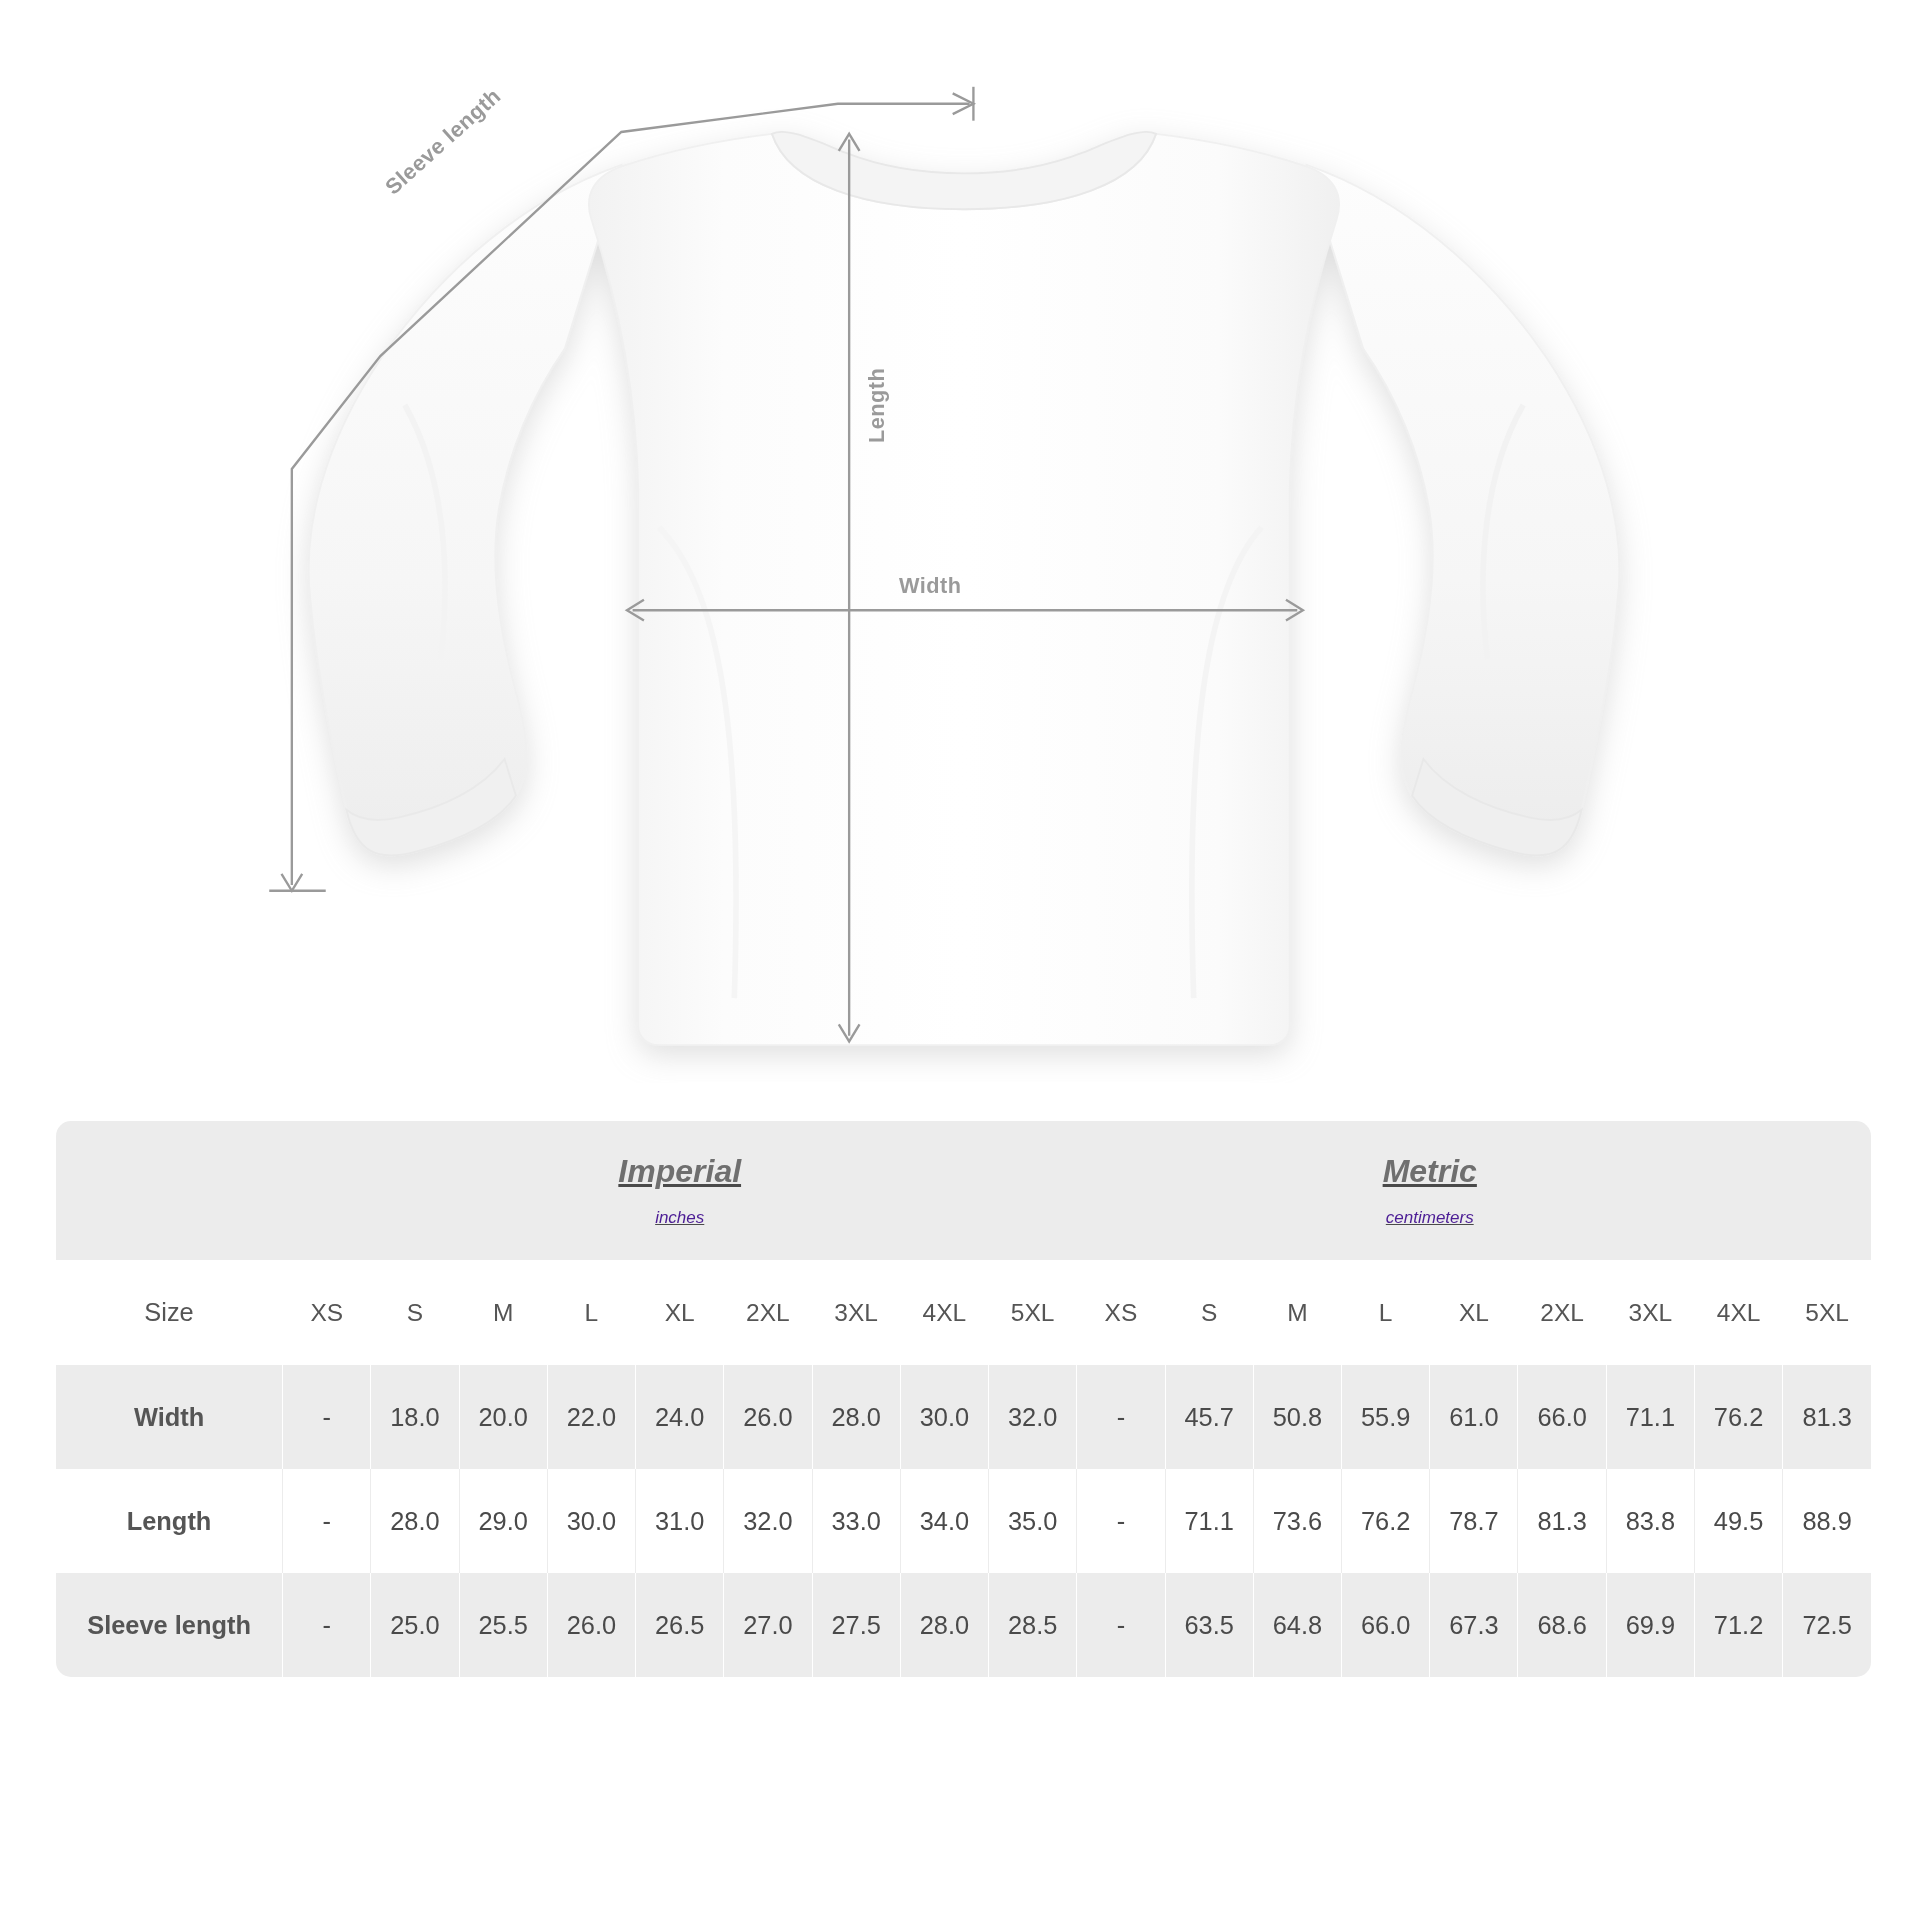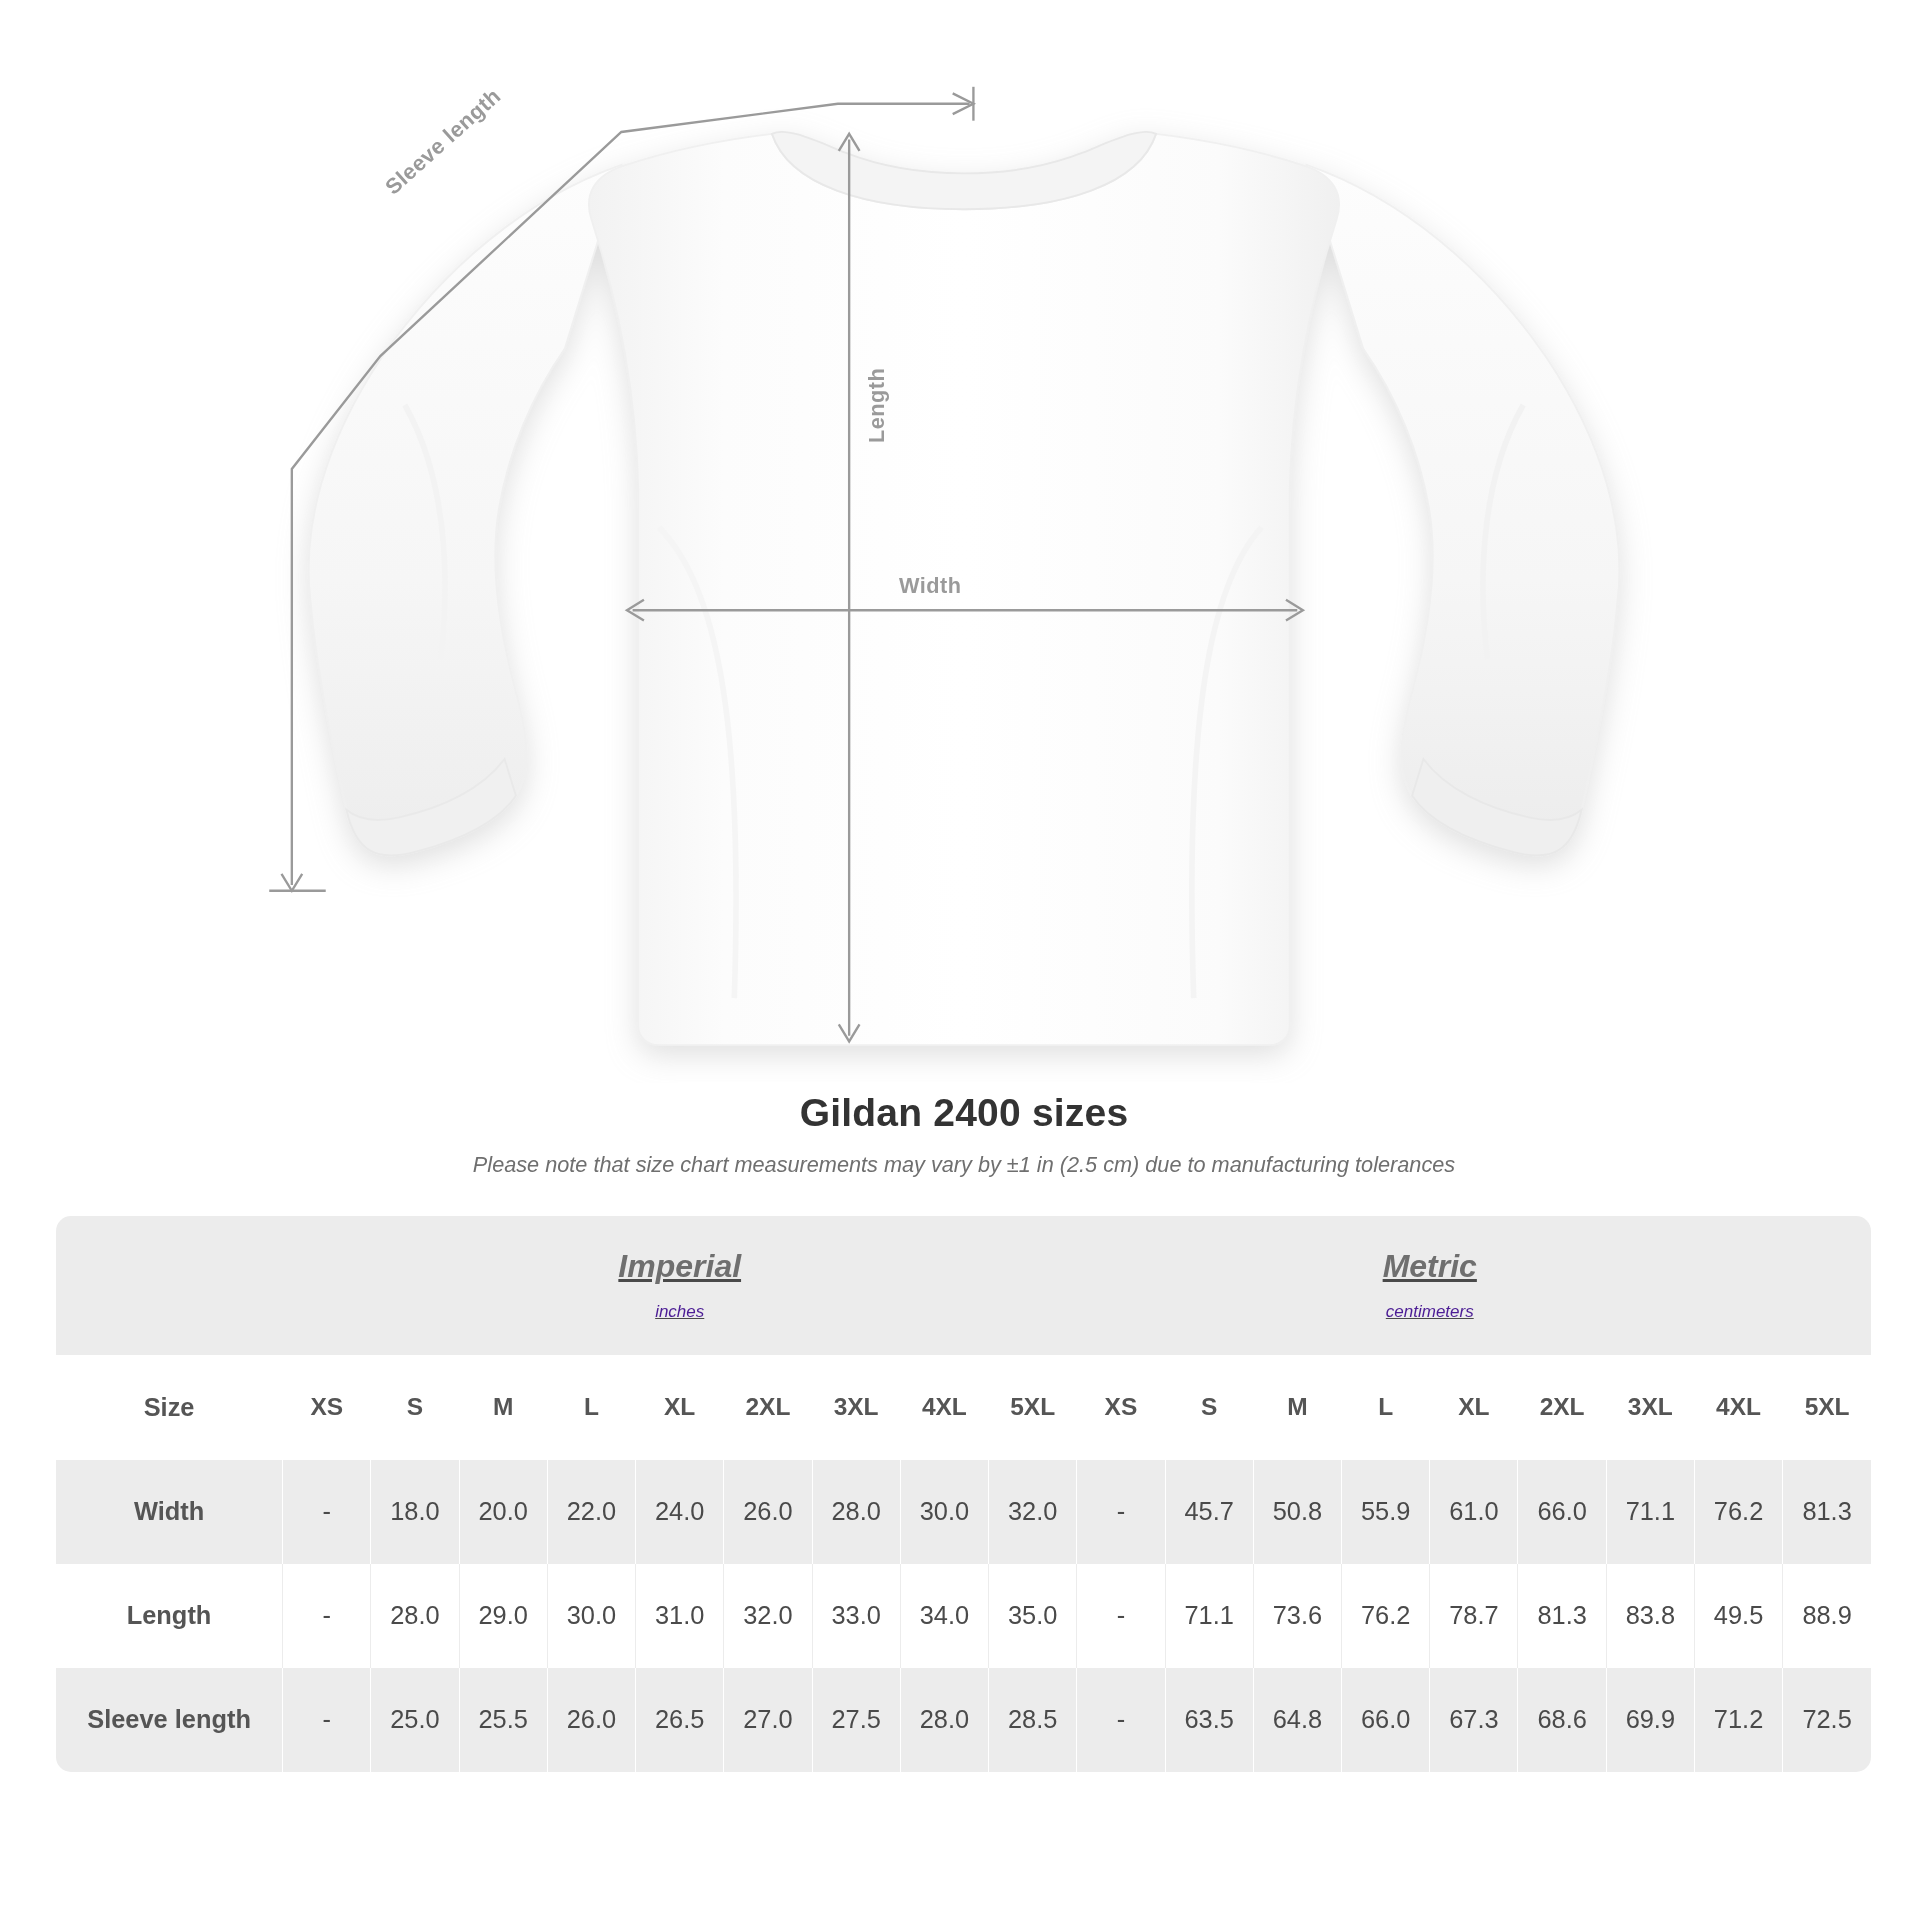--- a/index.html
+++ b/index.html
@@ -118,21 +118,21 @@
   .corner-cell {
     background: #ececec;
   }
   .corner-cell.tl { border-top-left-radius: 15px; }
   .corner-cell.tr { border-top-right-radius: 15px; }
 
   .hdr-row td {
     height: 105px;
     text-align: center;
     vertical-align: middle;
-    font-weight: bold;
+    font-weight: normal;
     color: #555555;
     font-size: 24.5px;
     background: #ffffff;
   }
   .hdr-row td.rowlabel {
     font-size: 25.4px;
   }
 
   .data-row td {
     height: 104px;
@@ -242,24 +242,20 @@
         <path d="M1034,92 L1034,128"></path>
         <path d="M286,946 L346,946"></path>
       </g>
     </svg>
 
     <div class="dim-label length">Length</div>
     <div class="dim-label width">Width</div>
     <div class="dim-label sleeve">Sleeve length</div>
   </div>
 
-  <div class="title-block">
-    <h1 class="chart-title">Gildan 2400 sizes</h1>
-    <p class="chart-subtitle">Please note that size chart measurements may vary by ±1 in (2.5 cm) due to manufacturing tolerances</p>
-  </div>
 
   <div class="table-wrap">
     <table class="size-table">
       <colgroup>
         <col style="width:226px">
         <col span="18" style="width:88px">
       </colgroup>
       <tbody>
 
         <tr>

